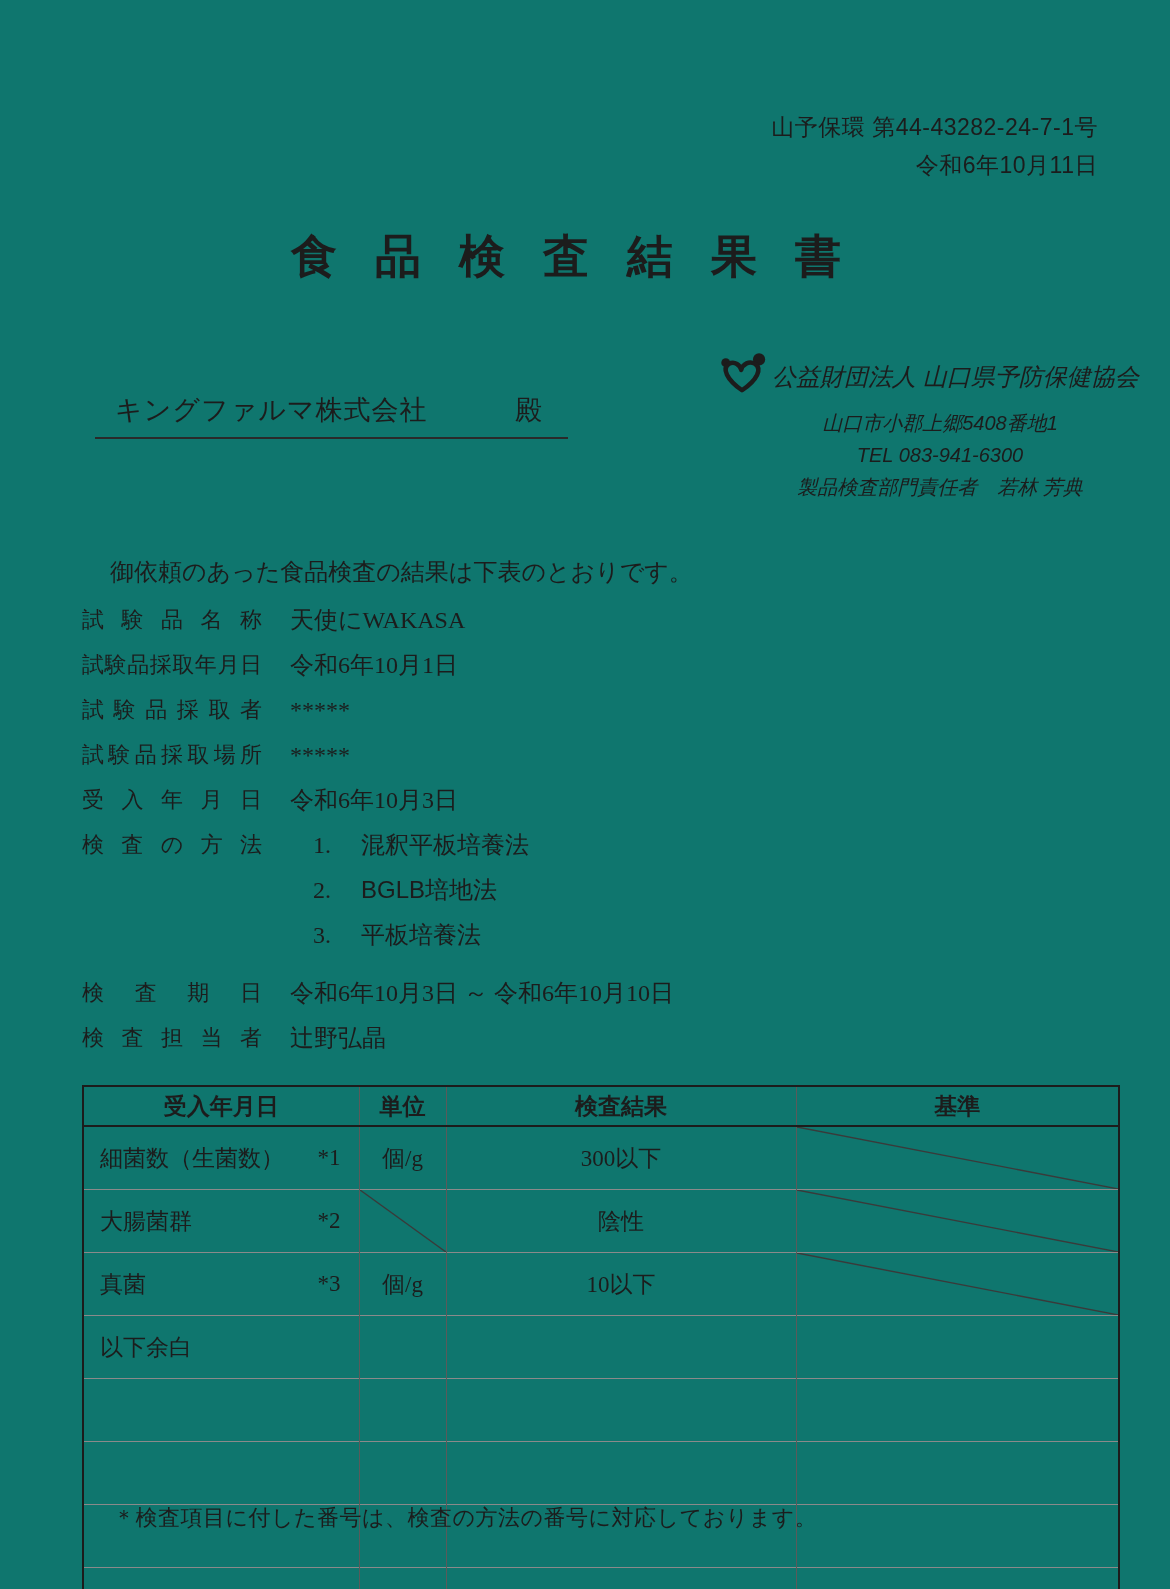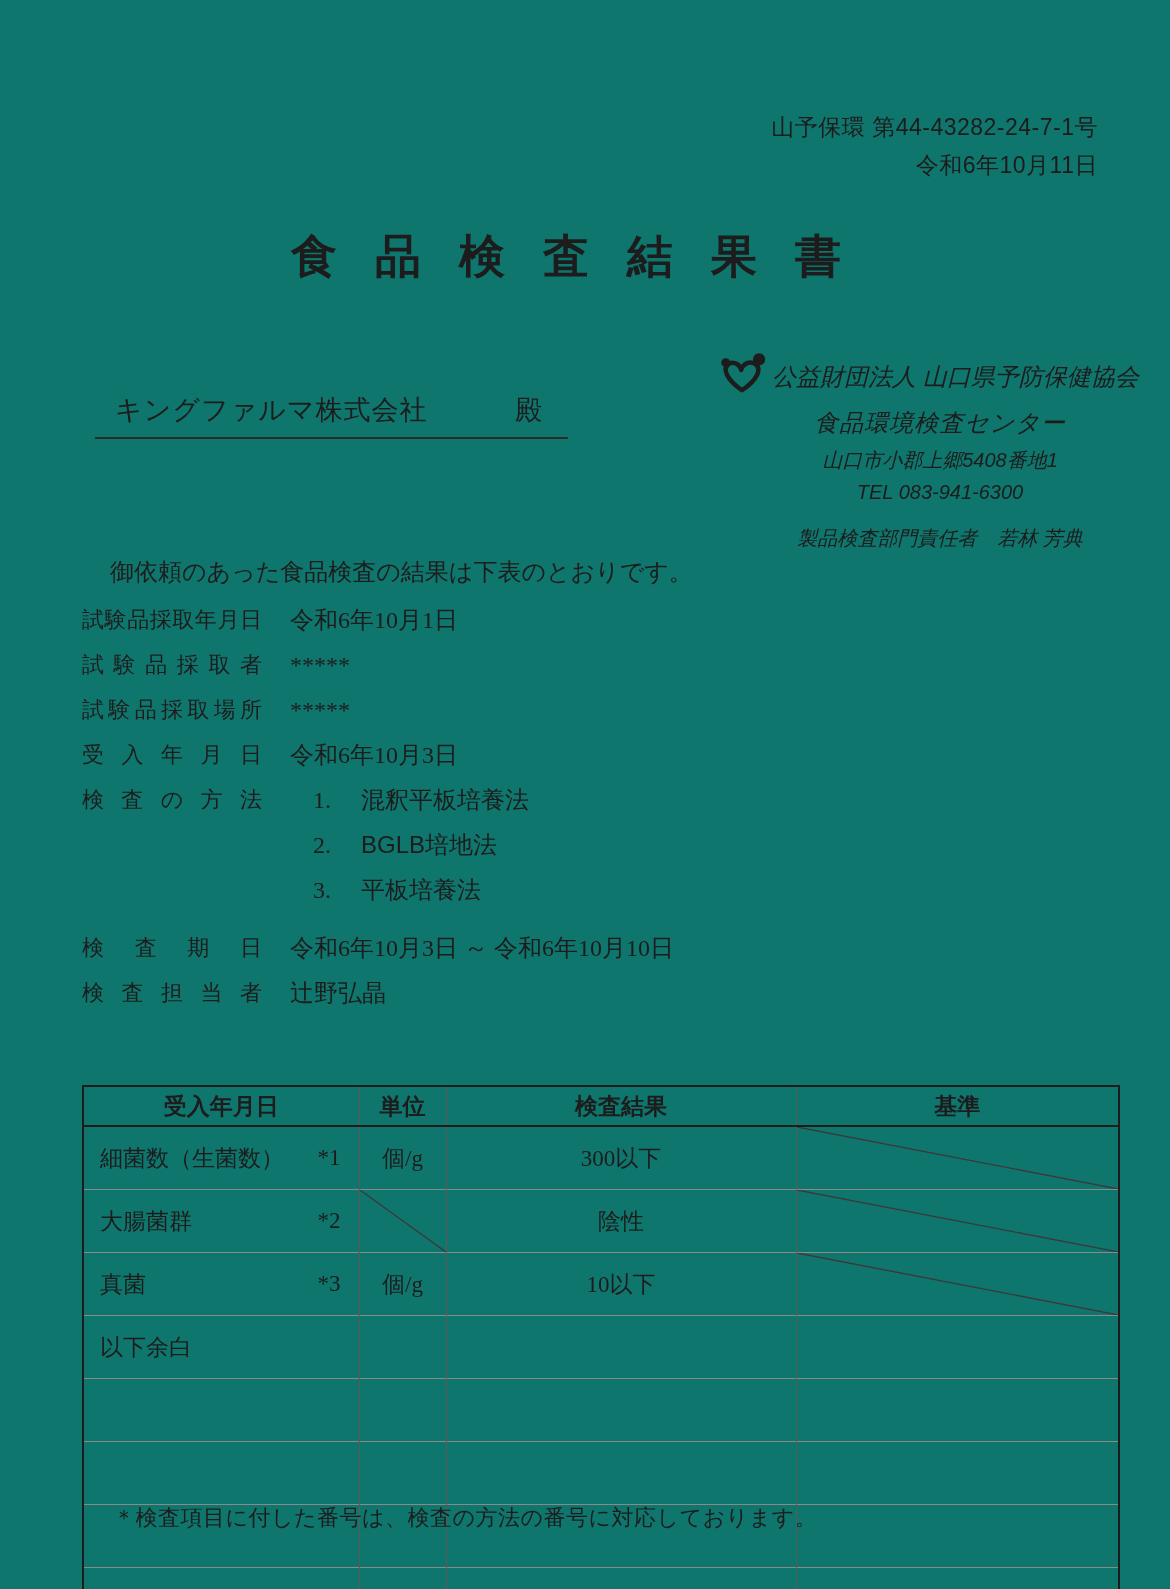--- a/index.html
+++ b/index.html
@@ -42,21 +42,21 @@
   .addressee .honorific { margin-right:26px; }
 
   
   .org { position:absolute; top:352px; left:716px; width:392px;font-style:italic; }
   .org-line1 { display:flex; align-items:center; font-size:24px; white-space:nowrap; }
   .org-logo { flex:0 0 auto; margin-right:4px; }
   .org-center { padding-left:56px; text-align:center; }
   .org-line2 { font-size:24px; margin-top:5px; letter-spacing:1px; }
   .org-line3 { font-size:20px; margin-top:8px; }
   .org-line4 { font-size:20px; margin-top:7px; }
-  .org-line5 { font-size:20px; margin-top:21px; }
+  .org-line5 { font-size:20px; margin-top:7px; }
 
   
   .intro { position:absolute; top:556px; left:110px; font-size:24px; }
 
   
   .fields { position:absolute; top:604px; left:82px; width:1000px; }
   .frow { display:flex; align-items:flex-start; margin-bottom:13px; }
   .f-label {
     flex:0 0 180px; width:180px;
     font-size:22px; line-height:32px;
@@ -133,30 +133,33 @@
     <div class="org-line1">
       <span class="org-logo">
         <svg width="52" height="44" viewBox="0 0 64 54" aria-hidden="true">
           <circle cx="12" cy="13" r="5.5" fill="#1c1c1c"></circle>
           <circle cx="53" cy="9" r="7.5" fill="#1c1c1c"></circle>
           <path d="M32 47 C 13 34, 7 20, 16 14.5 C 23 10.5, 30 16.5, 31 22 C 33 14.5, 41 10.5, 48 14.5 C 57 20.5, 51 34, 32 47 Z" fill="none" stroke="#1c1c1c" stroke-width="5.5" stroke-linejoin="round" stroke-linecap="round"></path>
         </svg>
       </span>
       <span>公益財団法人 山口県予防保健協会</span>
     </div>
-    <div class="org-line2 org-center">食品環境検査センター</div>
     <div class="org-line3 org-center">山口市小郡上郷5408番地1</div>
     <div class="org-line4 org-center">TEL 083-941-6300</div>
     <div class="org-line5 org-center">製品検査部門責任者　若林 芳典</div>
   </div>
 
   <div class="intro">御依頼のあった食品検査の結果は下表のとおりです。</div>
 
   <div class="fields">
 
+    <div class="frow">
+      <div class="f-label">試験品名称</div>
+      <div class="f-value">天使にWAKASA</div>
+    </div>
 
     <div class="frow">
       <div class="f-label">試験品採取年月日</div>
       <div class="f-value">令和6年10月1日</div>
     </div>
 
     <div class="frow">
       <div class="f-label">試験品採取者</div>
       <div class="f-value">*****</div>
     </div>

